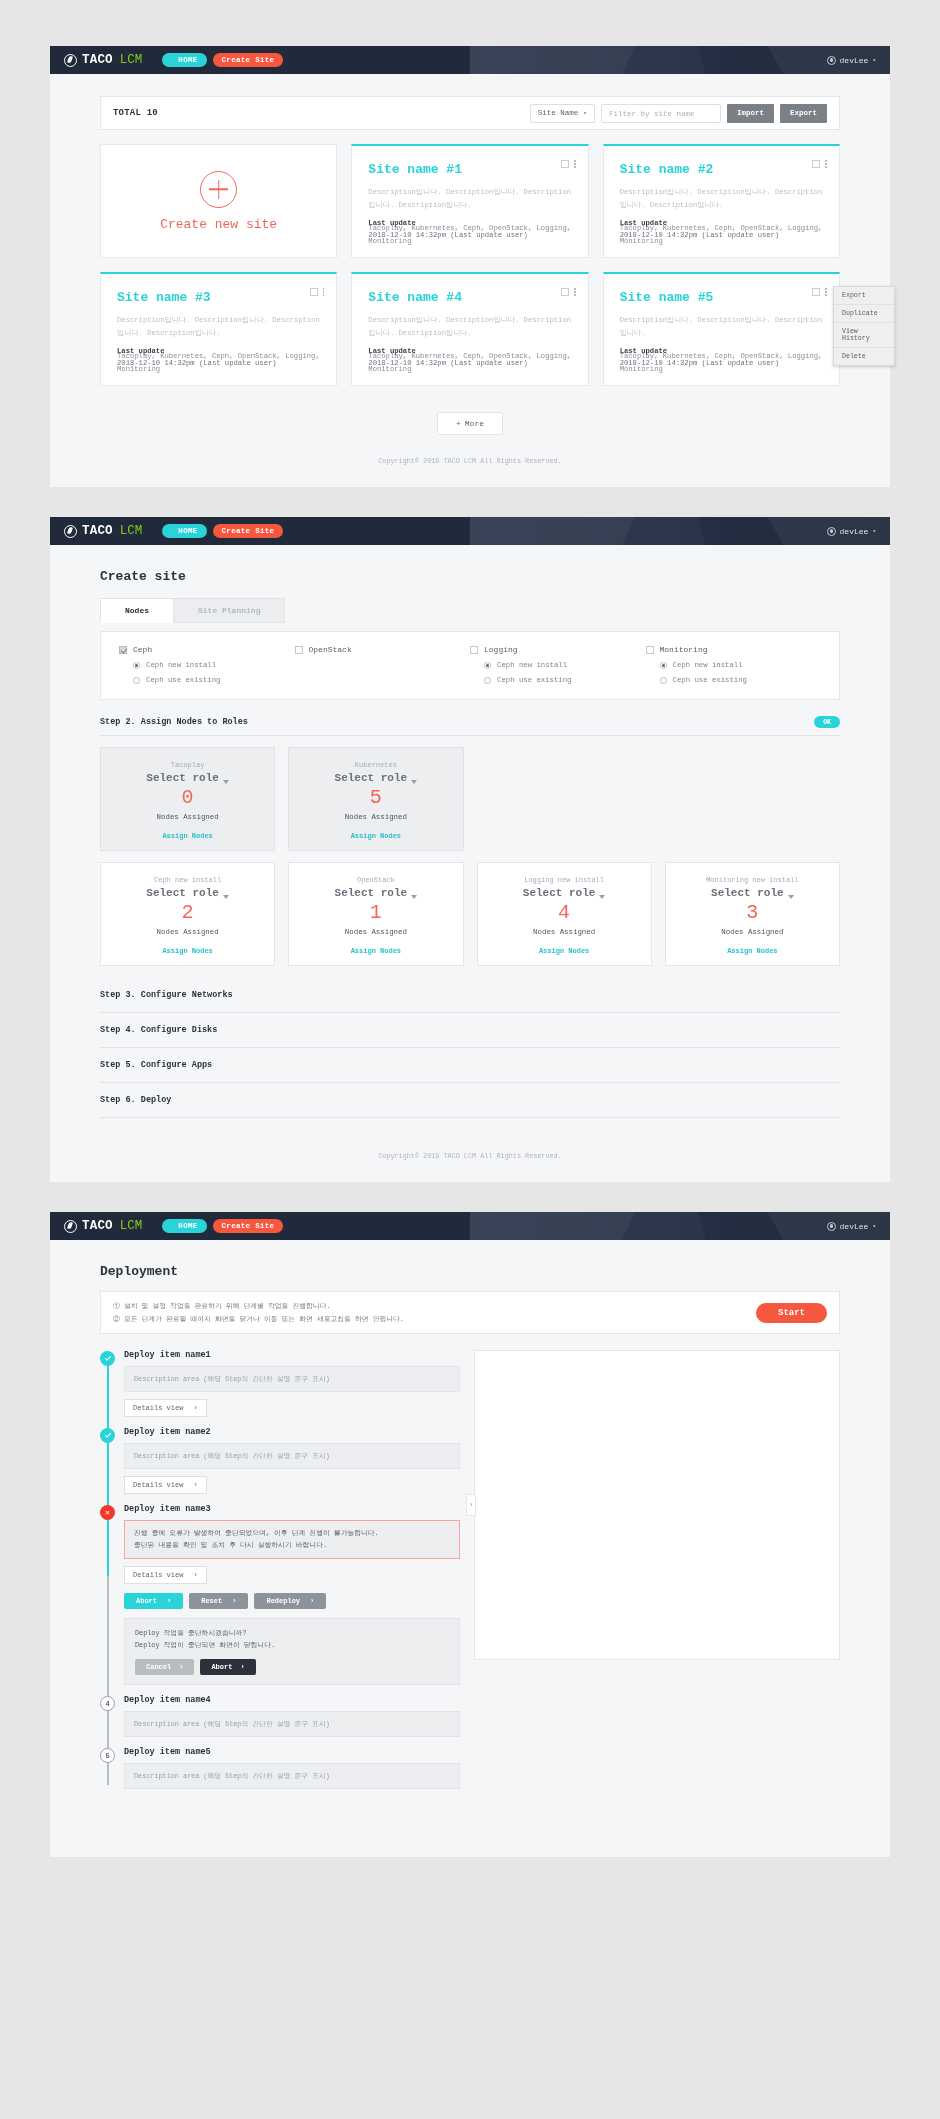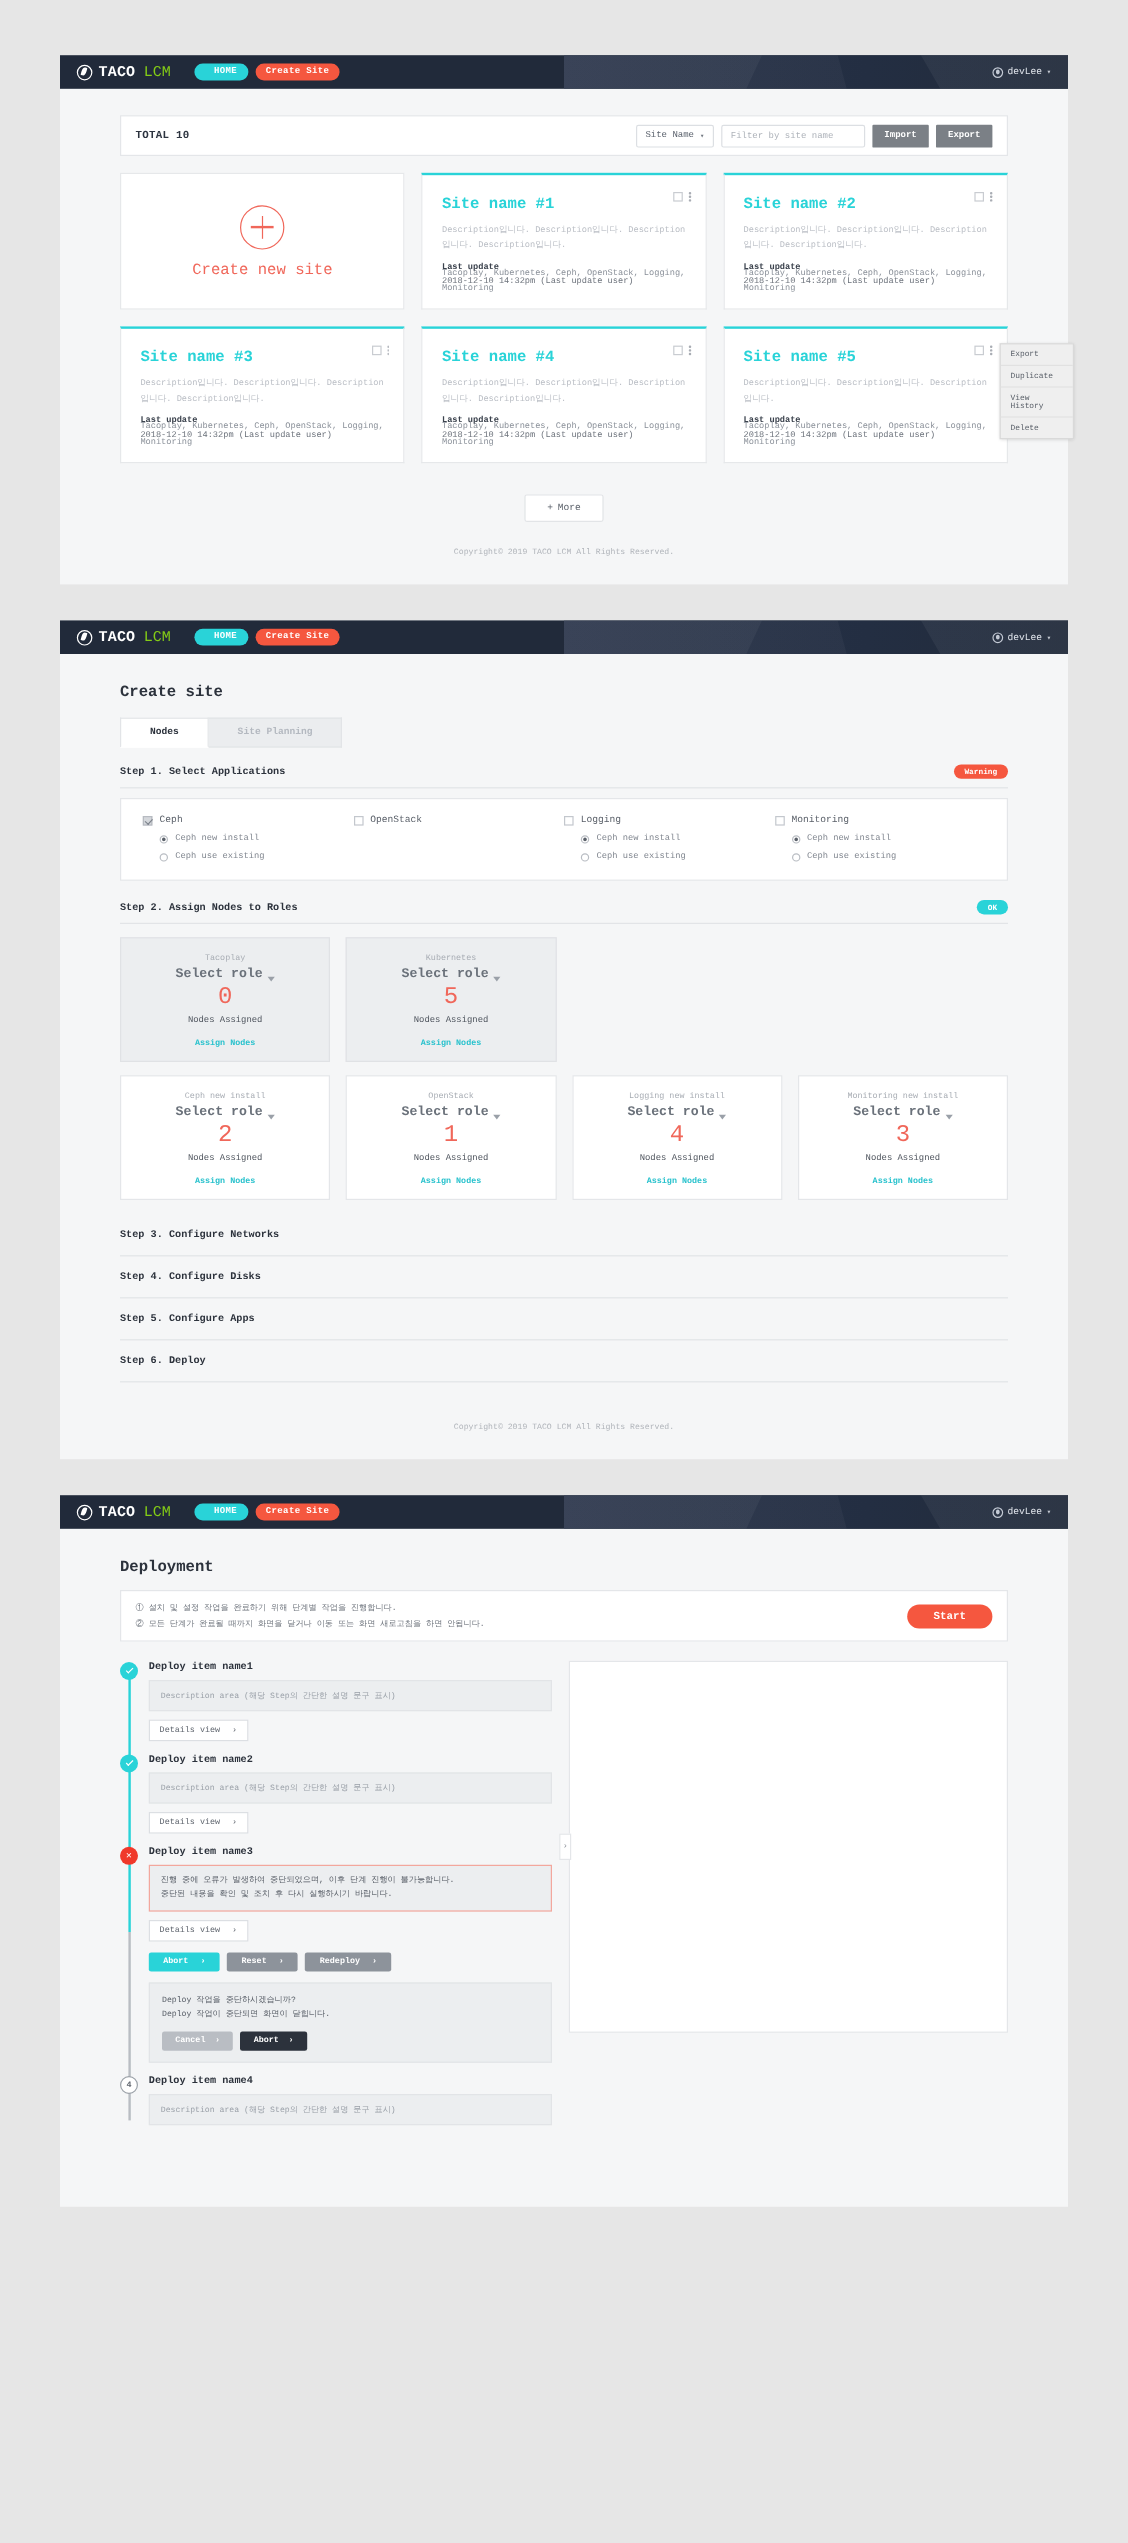--- a/index.html
+++ b/index.html
@@ -436,24 +436,20 @@
   </div>
 
   <div class="p2-body">
     <div class="page-title">Create site</div>
 
     <div class="tabs">
       <div class="tab active">Nodes</div>
       <div class="tab">Site Planning</div>
     </div>
 
-    <div class="step-head">
-      <span class="step-title">Step 1. Select Applications</span>
-      <span class="badge warn">Warning</span>
-    </div>
 
     <div class="apps-box">
       <div class="app-col">
         <div class="app-check">
           <span class="sq checked"></span>
           <span>Ceph</span>
         </div>
         <div class="radio-row">
           <span class="rd on"></span>
           <span>Ceph new install</span>
@@ -692,20 +688,27 @@
         </div>
 
         <div class="tl-item">
           <div class="tl-dot pend">
               <span>4</span>
             </div>
           <div class="tl-title">Deploy item name4</div>
           <div class="tl-desc">Description area (해당 Step의 간단한 설명 문구 표시)</div>
         </div>
 
+        <div class="tl-item">
+          <div class="tl-dot pend">
+              <span>5</span>
+            </div>
+          <div class="tl-title">Deploy item name5</div>
+          <div class="tl-desc">Description area (해당 Step의 간단한 설명 문구 표시)</div>
+        </div>
       </div>
 
       <div class="log-pane">
         <div class="log-handle">›</div>
       </div>
     </div>
 
     <div class="footer-copy" style="padding-top:28px;">&nbsp;</div>
   </div>
 </div>

